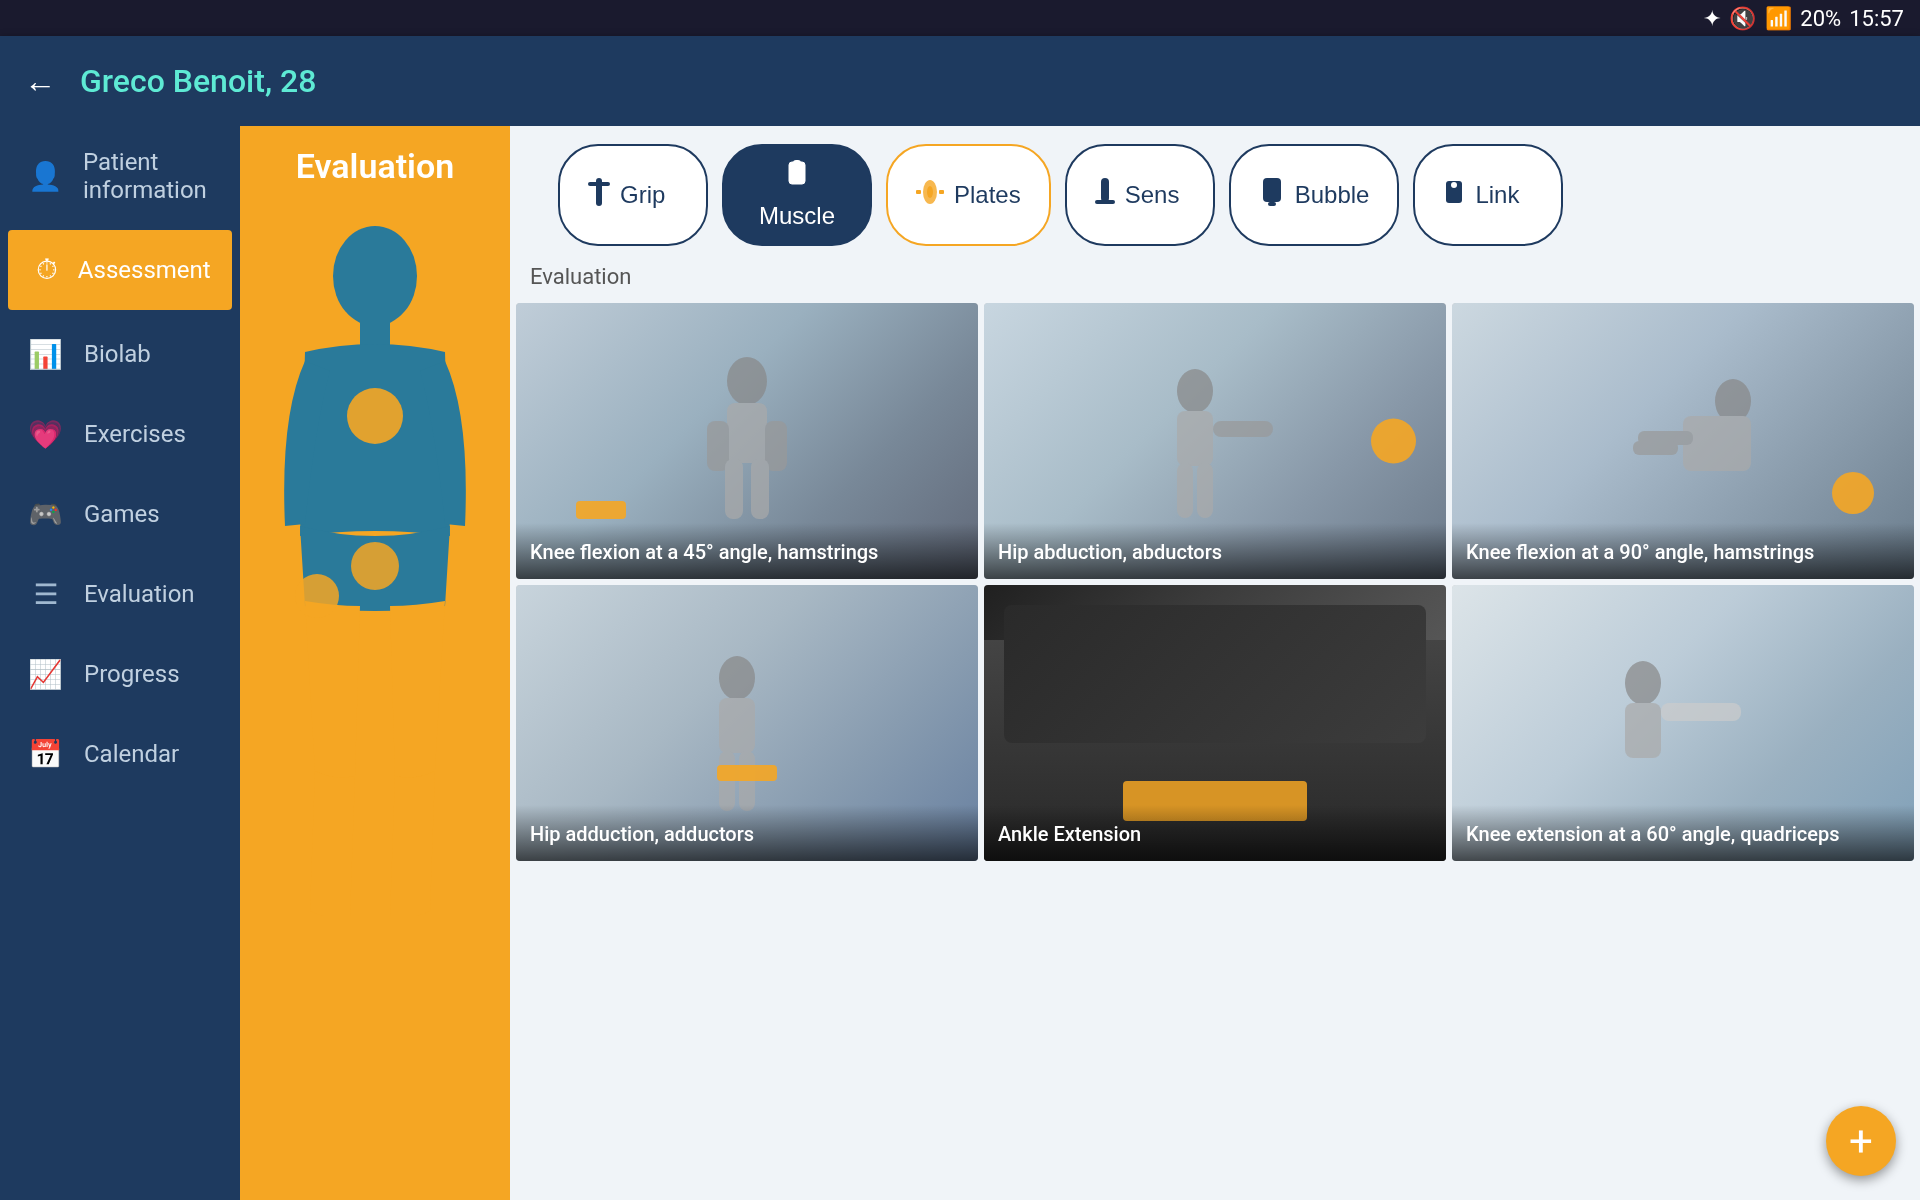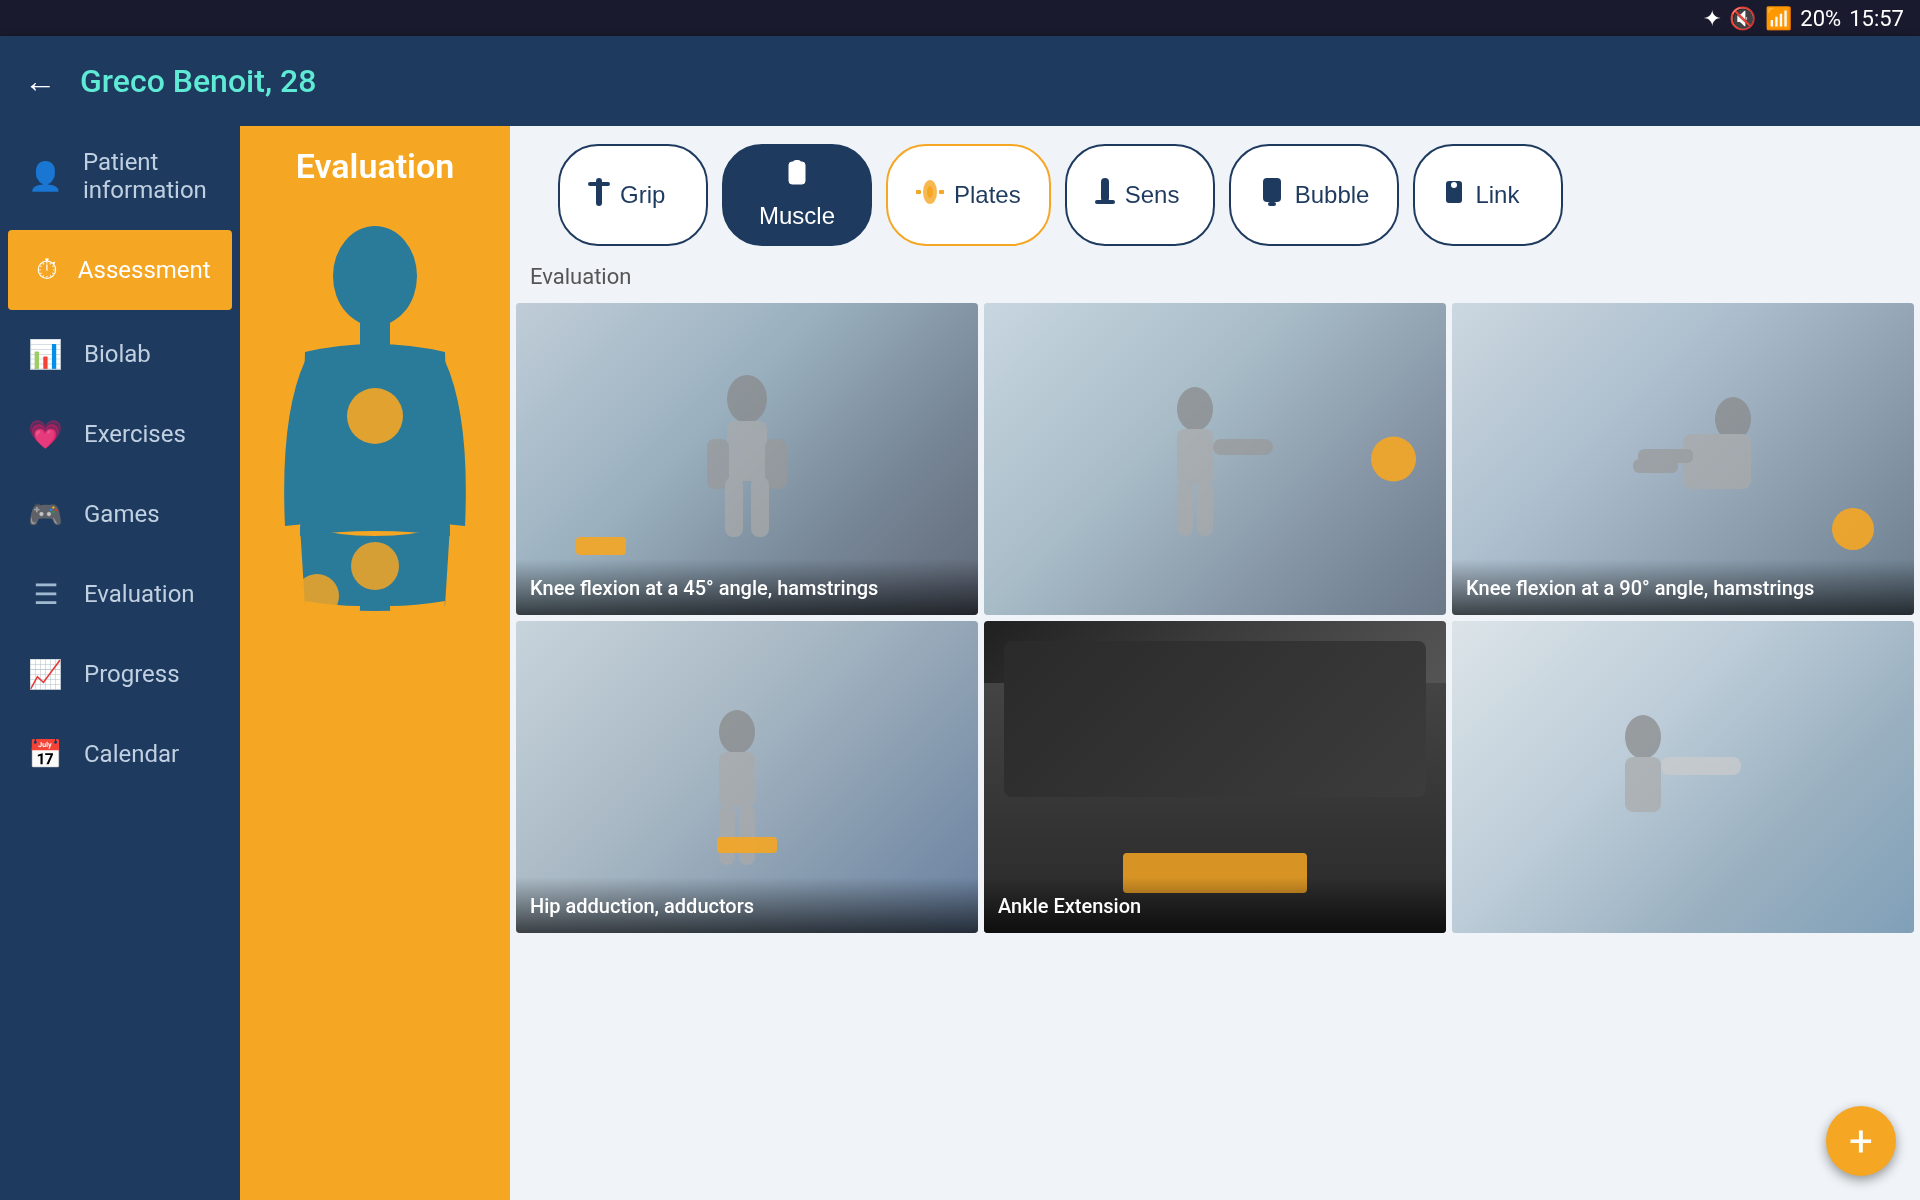--- a/index.html
+++ b/index.html
@@ -75,21 +75,21 @@
       padding: 8px 20px 14px; font-size: 22px; color: #555; font-weight: 400;
     }
 
     
     .exercise-grid {
       display: grid; grid-template-columns: repeat(3, 1fr);
       gap: 6px; padding: 0 6px 6px;
     }
     .exercise-card {
       position: relative; background: #ccc; cursor: pointer;
-      border-radius: 4px; overflow: hidden; height: 312px;
+      border-radius: 4px; overflow: hidden; height: 276px;
     }
     .card-overlay {
       position: absolute; bottom: 0; left: 0; right: 0;
       background: linear-gradient(transparent, rgba(0,0,0,0.65));
       padding: 16px 14px 14px; color: white; font-size: 20px; font-weight: 500; line-height: 1.3;
     }
 
     
     .fab {
       position: absolute; bottom: 24px; right: 24px;
@@ -281,20 +281,23 @@
           <svg width="200" height="200" viewBox="0 0 200 200">
               <ellipse cx="80" cy="50" rx="18" ry="22" fill="#888"></ellipse>
               <rect x="62" y="70" width="36" height="55" rx="8" fill="#aaa"></rect>
               <rect x="98" y="80" width="60" height="16" rx="8" fill="#999"></rect>
               <rect x="62" y="122" width="16" height="55" rx="8" fill="#aaa"></rect>
               <rect x="82" y="122" width="16" height="55" rx="8" fill="#aaa"></rect>
             </svg>
         </div>
         <div style="position:absolute;top:50%;right:30px;width:45px;height:45px;background:#f5a623;border-radius:50%;opacity:0.9;transform:translateY(-50%);"></div>
       </div>
+      <div class="card-overlay">
+        <span>Hip abduction, abductors</span>
+      </div>
     </div>
 
     <div class="exercise-card">
       <div style="width:100%;height:100%;background:linear-gradient(135deg,#ccd8e0 0%,#aabccc 40%,#8a9cac 70%,#6a7c8c 100%);position:relative;">
         <div style="position:absolute;inset:0;display:flex;align-items:center;justify-content:center;opacity:0.7;">
           <svg width="200" height="200" viewBox="0 0 200 200">
               <ellipse cx="150" cy="60" rx="18" ry="22" fill="#888"></ellipse>
               <rect x="100" y="75" width="68" height="55" rx="8" fill="#aaa"></rect>
               <rect x="55" y="90" width="55" height="14" rx="6" fill="#999"></rect>
               <rect x="50" y="100" width="45" height="14" rx="6" fill="#999"></rect>
@@ -341,19 +344,22 @@
     <div class="exercise-card">
       <div style="width:100%;height:100%;background:linear-gradient(135deg,#dce4e8 0%,#bcccd8 40%,#9ab0c0 70%,#80a0b8 100%);position:relative;">
         <div style="position:absolute;inset:0;display:flex;align-items:center;justify-content:center;opacity:0.7;">
           <svg width="200" height="200" viewBox="0 0 200 200">
               <ellipse cx="60" cy="60" rx="18" ry="22" fill="#888"></ellipse>
               <rect x="42" y="80" width="36" height="55" rx="8" fill="#aaa"></rect>
               <rect x="78" y="80" width="80" height="18" rx="8" fill="#ccc"></rect>
             </svg>
         </div>
       </div>
+      <div class="card-overlay">
+        <span>Knee extension at a 60° angle, quadriceps</span>
+      </div>
     </div>
   </div>
 </div>
 
 <div class="fab">
   <span>+</span>
 </div>
 
 </body></html>

